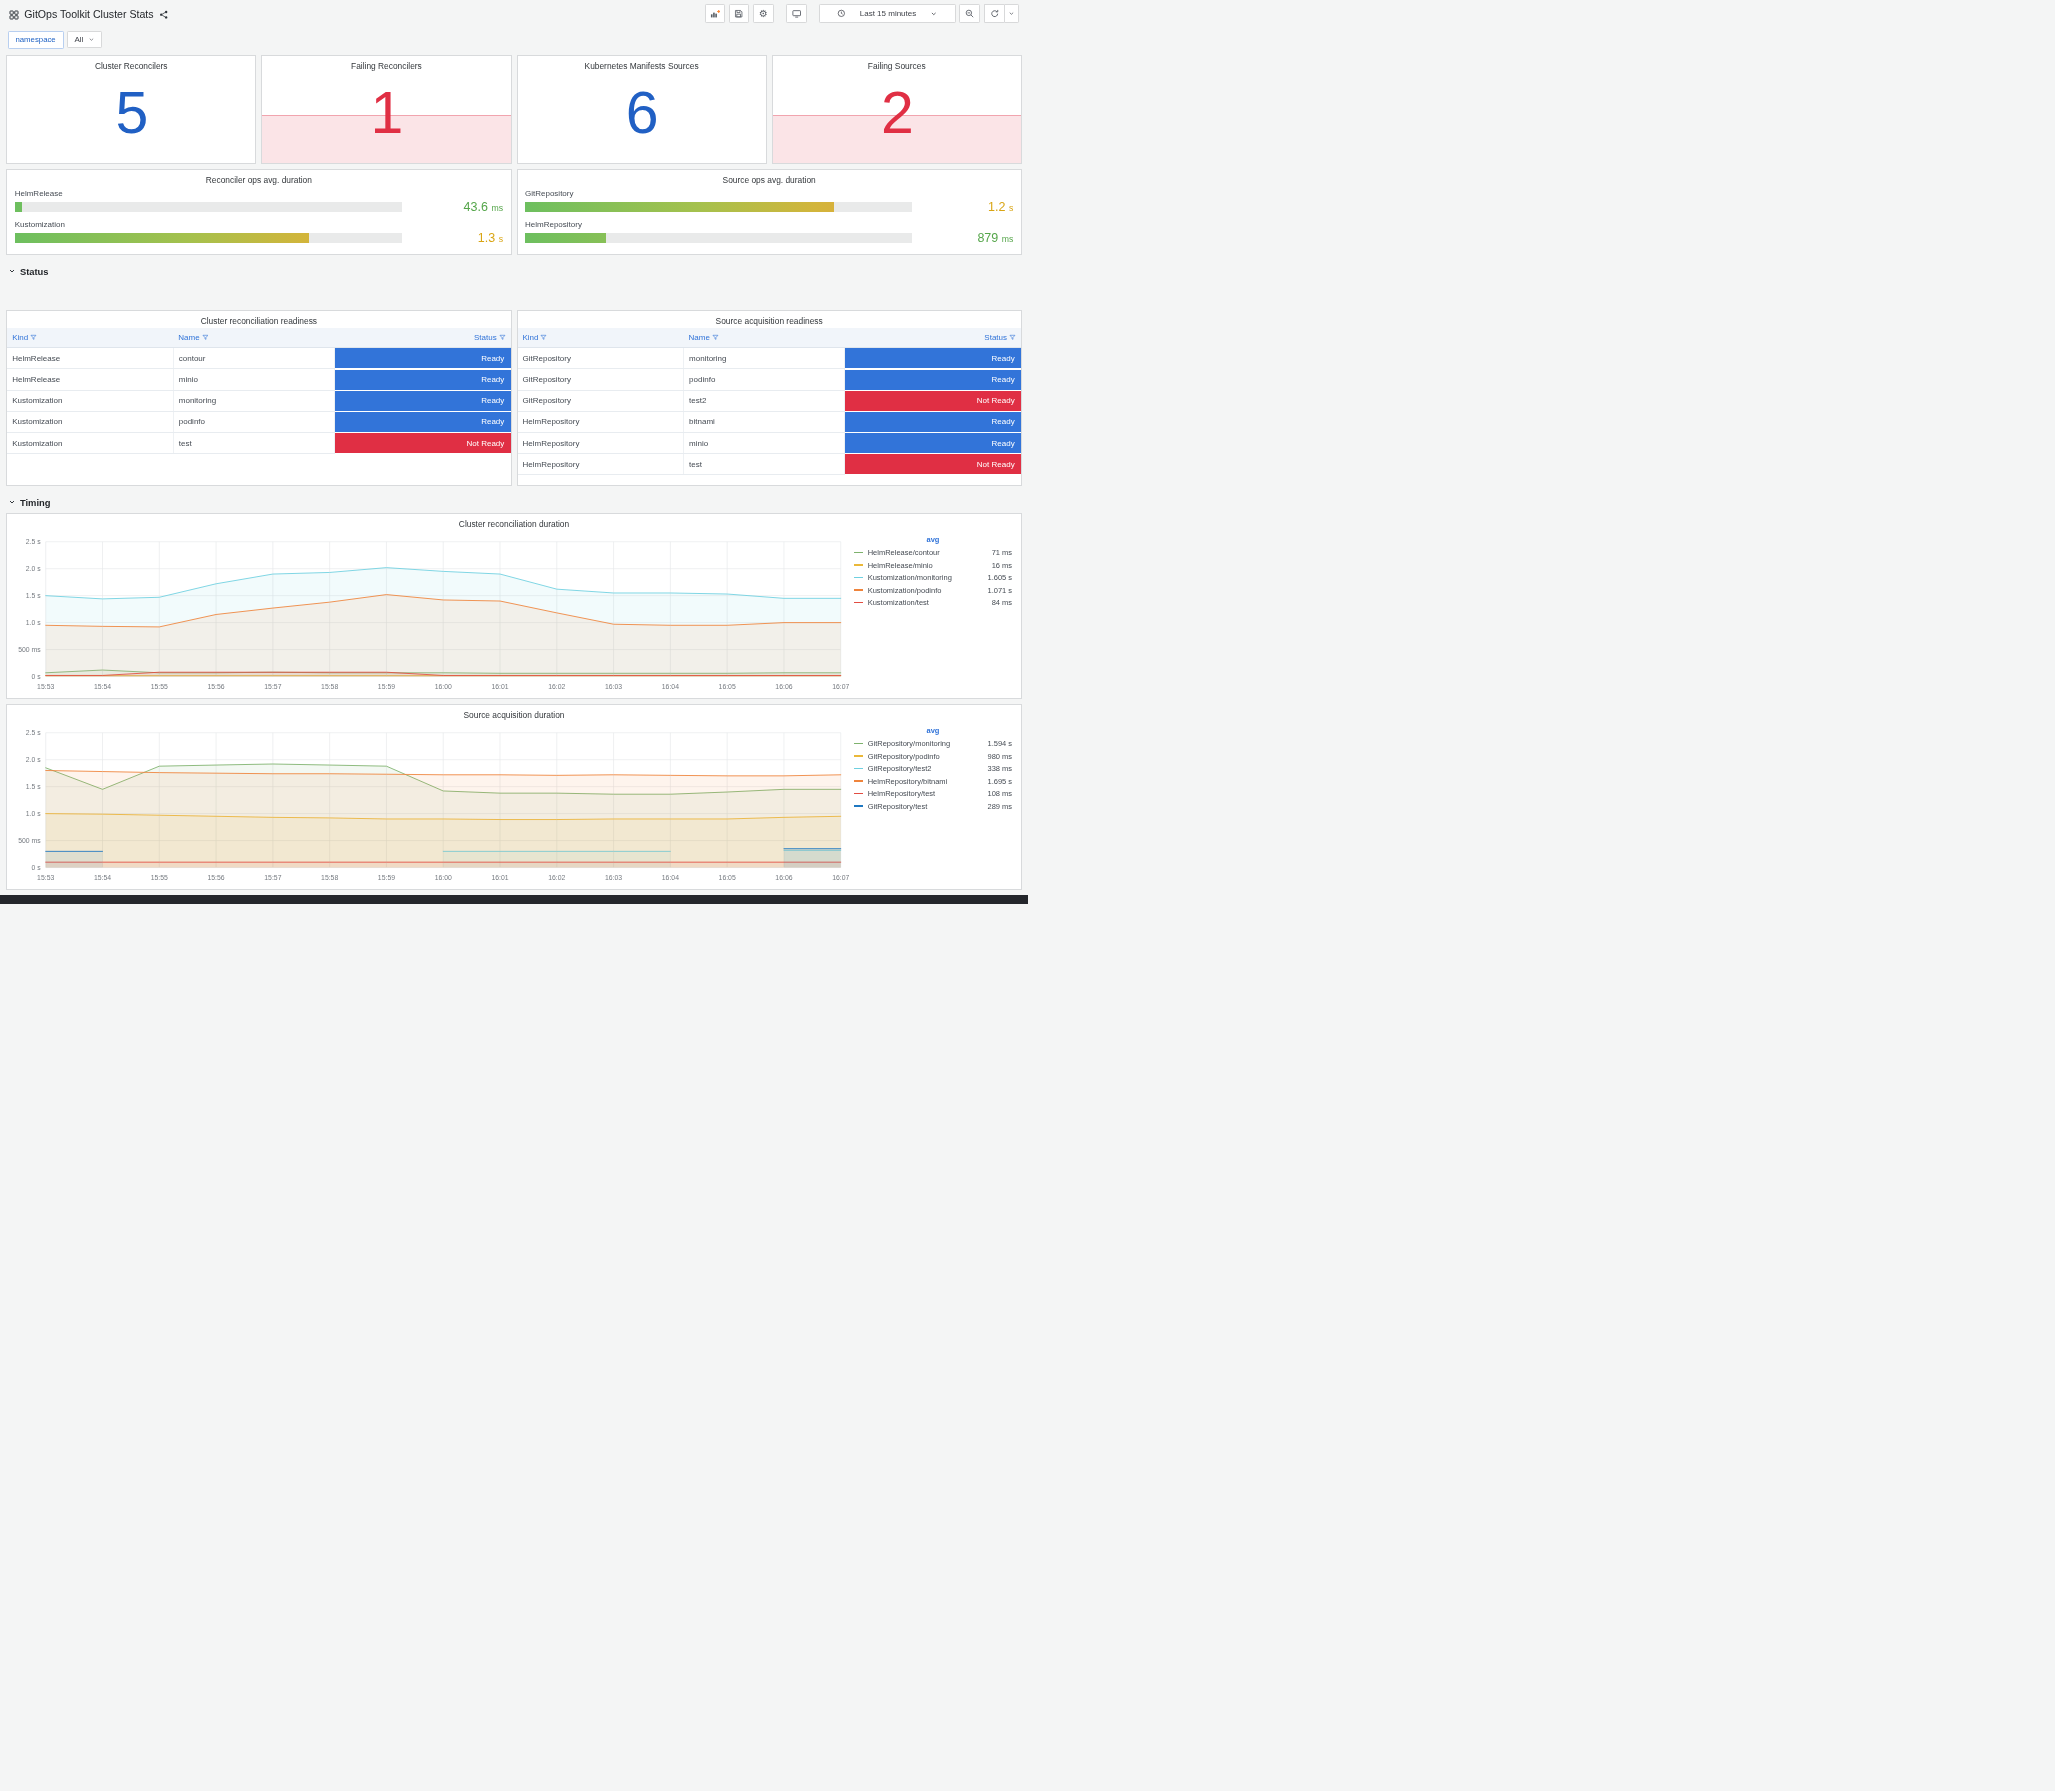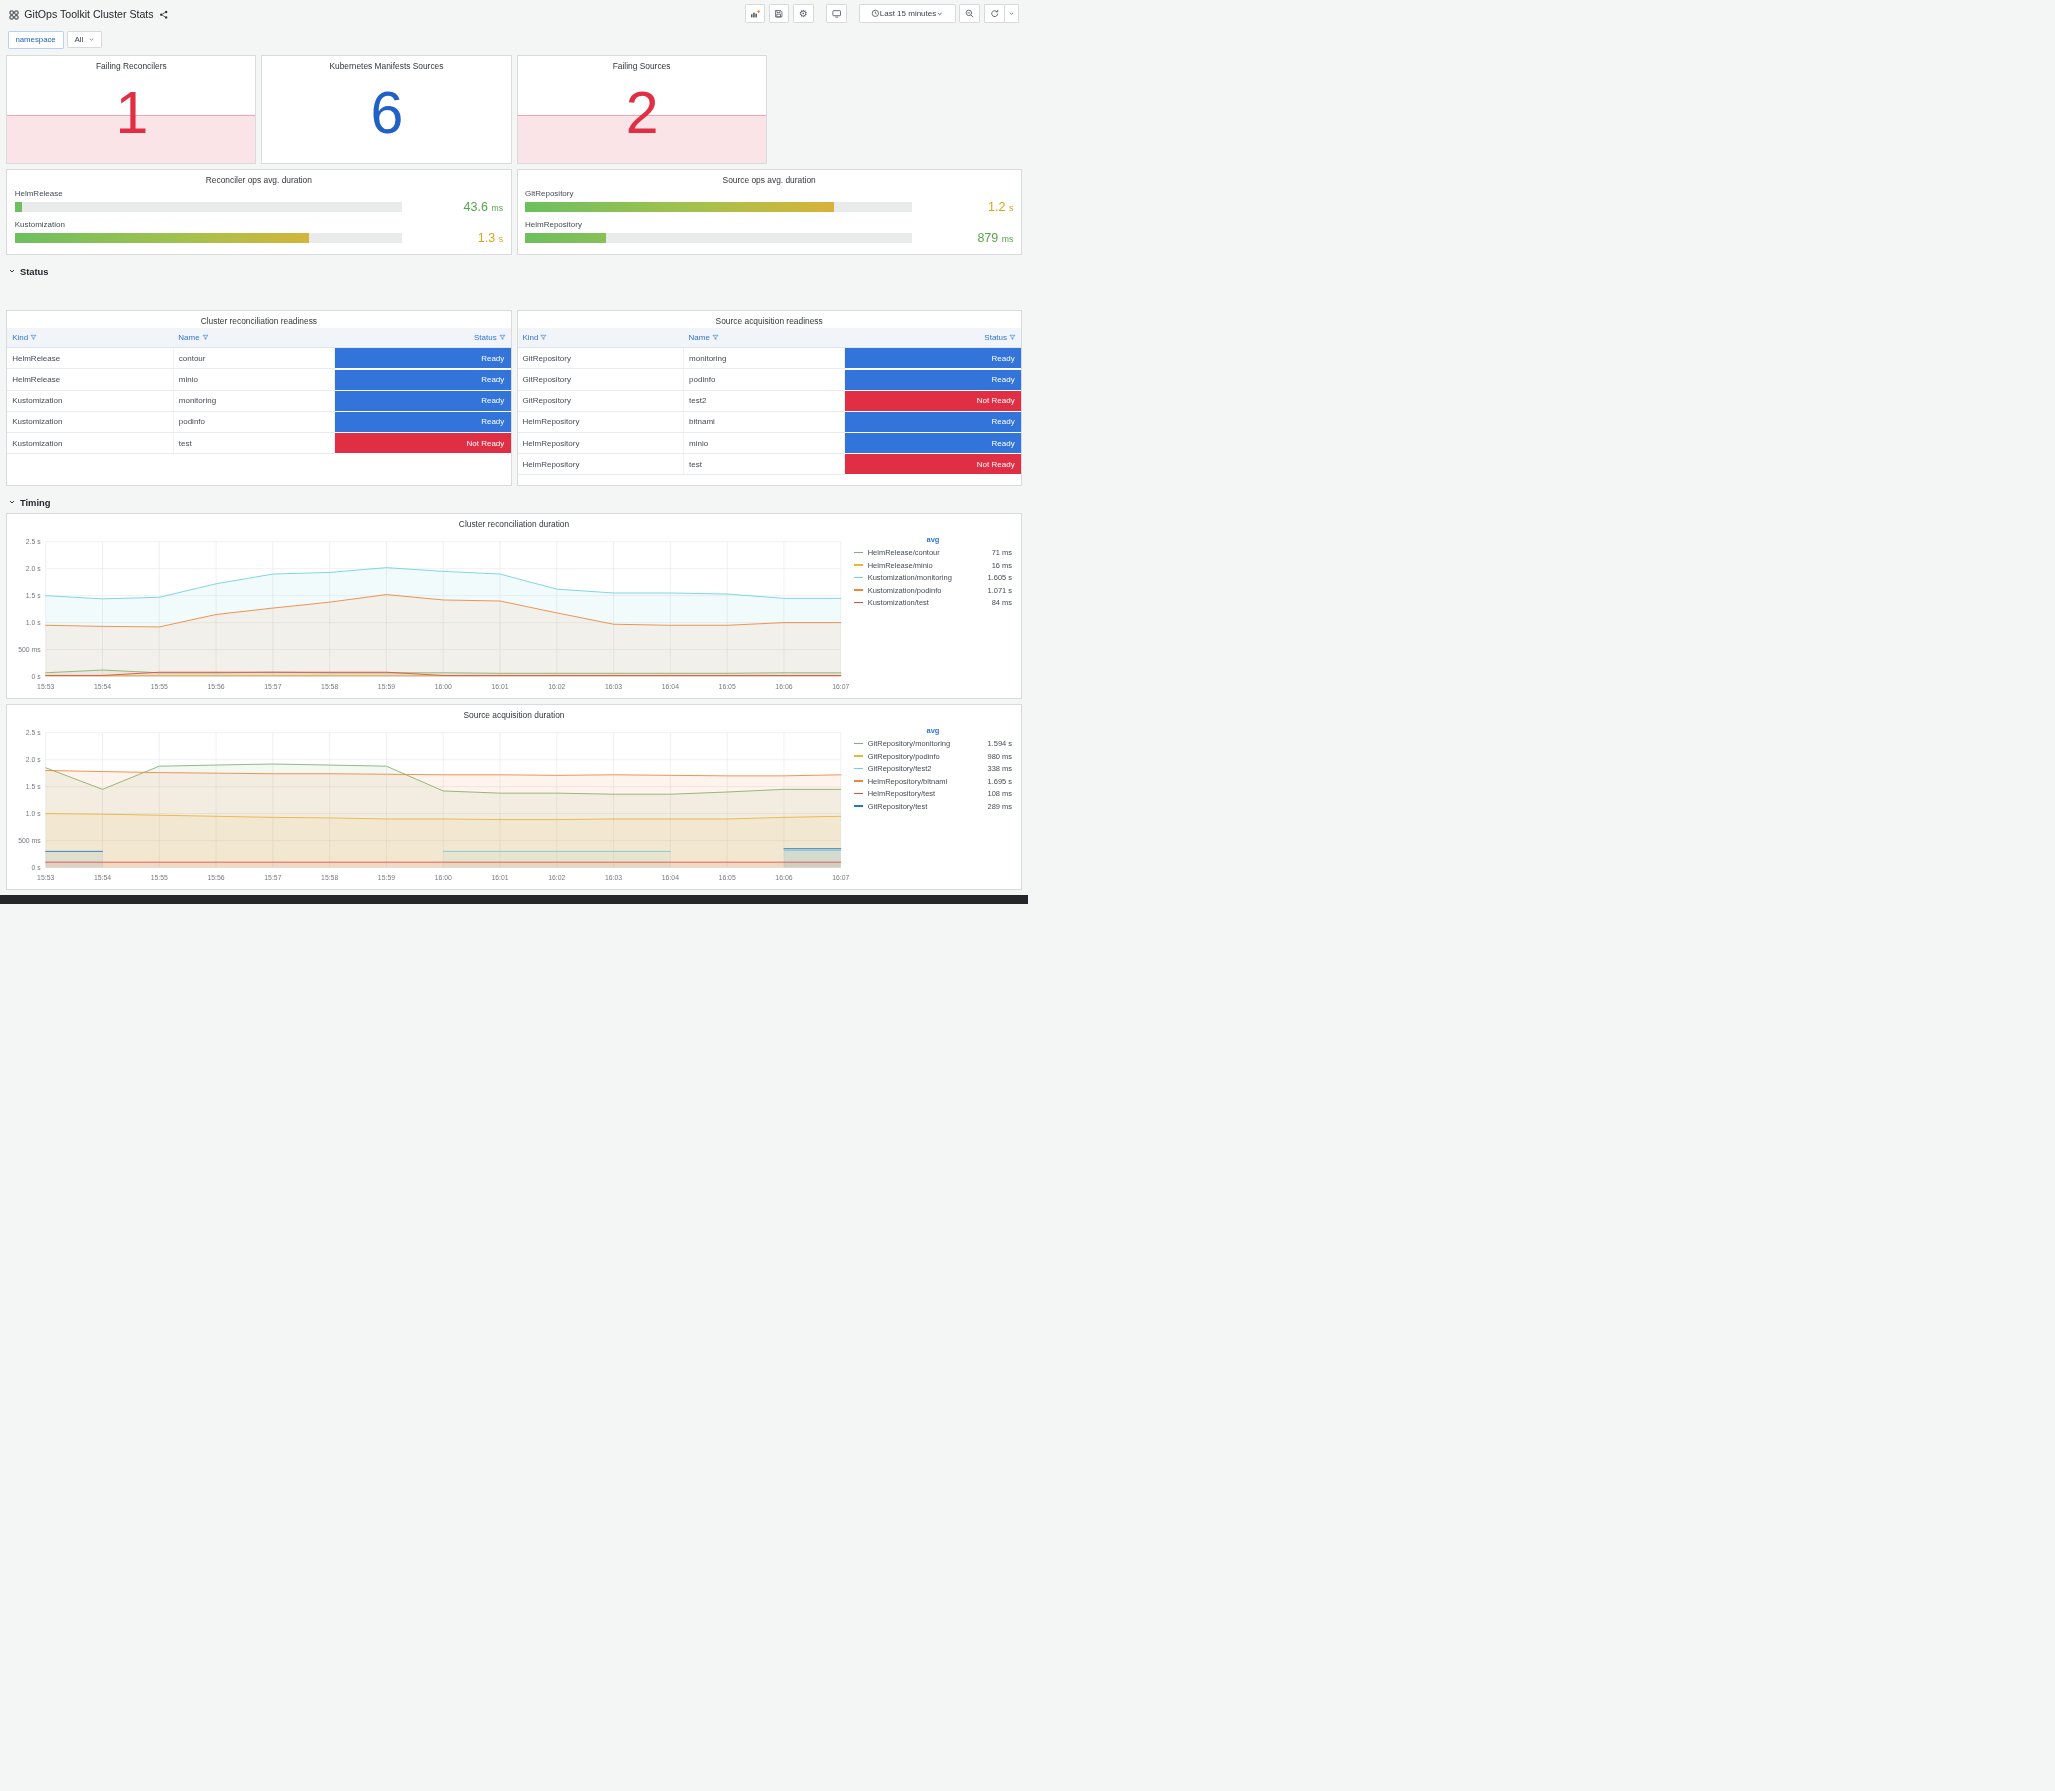--- a/index.html
+++ b/index.html
@@ -20,21 +20,21 @@
   .icon-btn {
     width:20.6px; height:19px; border:0.6px solid #d8d9da; background:#fff; border-radius:1.2px;
     display:flex; align-items:center; justify-content:center; cursor:pointer; color:#5a5f66; padding:0;
   }
   .icon-btn.narrow { width:15px; }
   .btn-group { display:flex; }
   .btn-group .icon-btn:first-child { border-radius:1.2px 0 0 1.2px; border-right:none; }
   .btn-group .icon-btn:last-child { border-radius:0 1.2px 1.2px 0; }
   .nav-gap { width:5px; }
   .time-picker {
-    display:flex; align-items:center; gap:0; height:19px; padding:0 11px;
+    display:flex; align-items:center; gap:14px; height:19px; padding:0 17px;
     border:0.6px solid #d8d9da; background:#fff; border-radius:1.2px; font-size:8px; color:#41444b;
     cursor:pointer; font-family:inherit;
   }
   .gear-glyph { font-family:"DejaVu Sans", sans-serif; font-size:10px; line-height:1; color:#5a5f66; }
 
   
   .submenu { display:flex; align-items:center; gap:3.7px; padding:3.1px 7.5px 5.6px; }
   .var-label {
     border:0.6px solid #b8cff0; color:#1f62c4; font-size:7.8px; font-weight:500;
     padding:3.7px 6.9px; background:#fff; border-radius:1.2px;
@@ -205,20 +205,24 @@
       <span>All</span>
       <span>
         <svg width="6.9" height="6.9" viewBox="0 0 16 16" fill="none" stroke="#6e7177" stroke-width="1.8">
             <path d="M4 6.2l4 3.8 4-3.8"></path>
           </svg>
       </span>
     </button>
   </div>
 
   <div class="grid-row stats-row" id="stats-row">
+      <div class="panel stat-panel">
+        <div class="panel-title">Cluster Reconcilers</div>
+        <div class="stat-value" style="color:#2160c4">5</div>
+      </div>
       <div class="panel stat-panel">
         <div class="panel-title">Failing Reconcilers</div>
         <div class="stat-fail-bg" style="background:rgba(224,47,68,0.13);border-top:1.2px solid rgba(224,47,68,0.35)"></div>
         <div class="stat-value" style="color:#e02f44">1</div>
       </div>
       <div class="panel stat-panel">
         <div class="panel-title">Kubernetes Manifests Sources</div>
         <div class="stat-value" style="color:#2160c4">6</div>
       </div>
       <div class="panel stat-panel">

